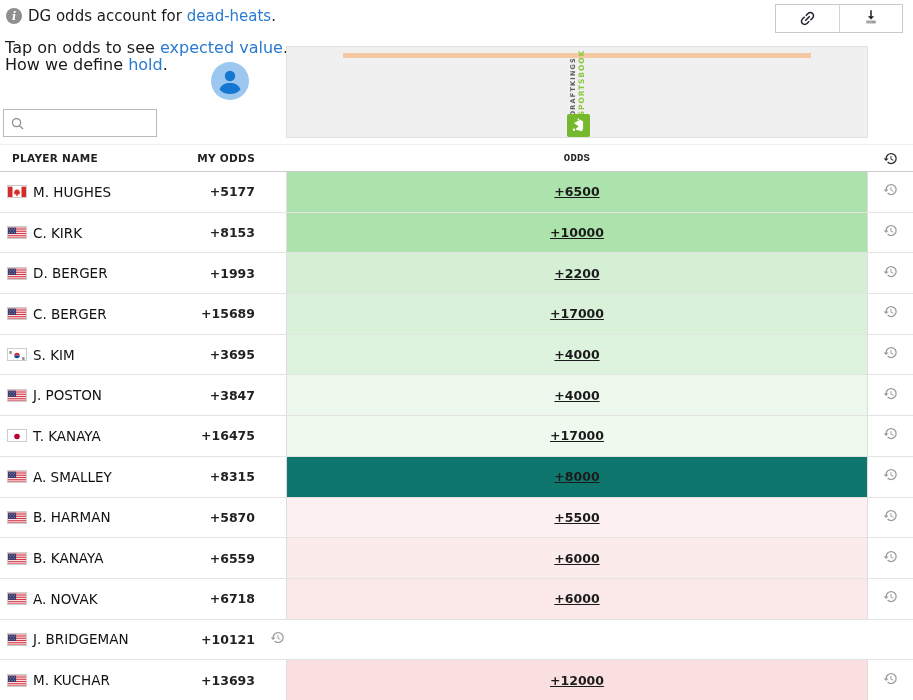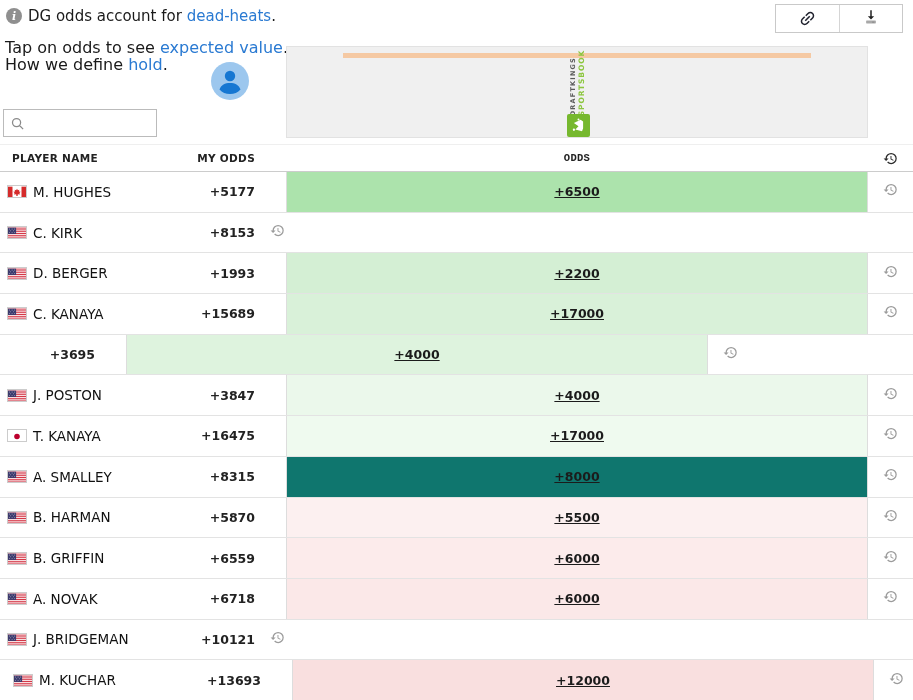--- a/index.html
+++ b/index.html
@@ -49,21 +49,21 @@
     display:flex; align-items:center; border-top:1px solid #efefef; border-bottom:1px solid #ccc;
     font-size:10.5px; font-weight:bold; color:#222; letter-spacing:0.3px;
   }
   .th-player { flex:0 0 160px; padding-left:12px; }
   .th-myodds { flex:0 0 95px; text-align:right; }
   .th-odds   { flex:0 0 582px; margin-left:31px; text-align:center;font-family:Liberation Mono, monospace; }
   .th-history{ flex:0 0 45px; display:flex; align-items:center; justify-content:center; }
   
   .tbody { position:absolute; left:0; top:172px; width:913px; height:528px; display:flex; flex-direction:column; }
   .row { flex:1 0 0; display:flex; align-items:stretch; border-bottom:1px solid #e3e3e3; }
-  .row:last-child { border-bottom:none;padding-left:6px; }
+  .row:last-child { border-bottom:none; }
   .c-player { flex:0 0 160px; display:flex; align-items:center; padding-left:7px; }
   .flag { width:20px; height:13px; display:inline-flex; border:1px solid #ccc; margin-right:6px; flex:0 0 20px; overflow:hidden; }
   .flag svg { display:block; }
   .pname { font-size:13.5px; font-weight:normal; color:#111; white-space:nowrap; }
   .c-myodds { flex:0 0 95px; display:flex; align-items:center; justify-content:flex-end; font-size:12.5px; font-weight:bold; color:#222; }
   .c-odds {
     flex:0 0 582px; margin-left:31px; display:flex; align-items:center; justify-content:center;
     border-left:1px solid #ddd; border-right:1px solid #ddd; cursor:pointer;
   }
   .odds-link { font-size:12.5px; font-weight:bold; color:#1b1b1b; text-decoration:underline; cursor:pointer; }
@@ -196,20 +196,23 @@
                 <circle cx="6" cy="3.5" r="0.45"></circle>
                 <circle cx="1.5" cy="5.5" r="0.45"></circle>
                 <circle cx="4.5" cy="5.5" r="0.45"></circle>
                 <circle cx="7.5" cy="5.5" r="0.45"></circle>
               </g>
             </svg>
           </span>
           <span class="pname">C. KIRK</span>
         </div>
         <div class="c-myodds">+8153</div>
+        <div class="c-odds" style="background:#ace3ac">
+          <a class="odds-link">+10000</a>
+        </div>
         <div class="c-history">
           <span><svg width="15" height="15" viewBox="0 0 24 24">
               <path d="M13 3a9 9 0 0 0-9 9H1l3.89 3.89.07.14L9 12H6a7 7 0 1 1 7 7 6.97 6.97 0 0 1-4.9-2.02l-1.42 1.42A8.95 8.95 0 0 0 13 21a9 9 0 0 0 0-18zm-1 5v5l4.28 2.54.72-1.21-3.5-2.08V8h-1.5z"></path>
             </svg></span>
         </div>
       </div>
       <div class="row">
         <div class="c-player">
           <span class="flag">
             <svg width="20" height="13" viewBox="0 0 20 13">
@@ -268,33 +271,51 @@
                 <circle cx="4.5" cy="1.5" r="0.45"></circle>
                 <circle cx="7.5" cy="1.5" r="0.45"></circle>
                 <circle cx="3" cy="3.5" r="0.45"></circle>
                 <circle cx="6" cy="3.5" r="0.45"></circle>
                 <circle cx="1.5" cy="5.5" r="0.45"></circle>
                 <circle cx="4.5" cy="5.5" r="0.45"></circle>
                 <circle cx="7.5" cy="5.5" r="0.45"></circle>
               </g>
             </svg>
           </span>
-          <span class="pname">C. KANAYA</span>
+          <span class="pname">C. BERGER</span>
         </div>
         <div class="c-myodds">+15689</div>
         <div class="c-odds" style="background:#d9f1d9">
           <a class="odds-link">+17000</a>
         </div>
         <div class="c-history">
           <span><svg width="15" height="15" viewBox="0 0 24 24">
               <path d="M13 3a9 9 0 0 0-9 9H1l3.89 3.89.07.14L9 12H6a7 7 0 1 1 7 7 6.97 6.97 0 0 1-4.9-2.02l-1.42 1.42A8.95 8.95 0 0 0 13 21a9 9 0 0 0 0-18zm-1 5v5l4.28 2.54.72-1.21-3.5-2.08V8h-1.5z"></path>
             </svg></span>
         </div>
       </div>
       <div class="row">
+        <div class="c-player">
+          <span class="flag">
+            <svg width="20" height="13" viewBox="0 0 20 13">
+              <rect width="20" height="13" fill="#fff"></rect>
+              <path d="M6.9 6.5a3.1 3.1 0 0 1 6.2 0z" fill="#cd2e3a"></path>
+              <path d="M13.1 6.5a3.1 3.1 0 0 1-6.2 0z" fill="#0047a0"></path>
+              <g fill="#2b2b2b">
+                <rect x="1.6" y="2" width="2.6" height="0.6"></rect>
+                <rect x="1.6" y="3.1" width="2.6" height="0.6"></rect>
+                <rect x="1.6" y="4.2" width="2.6" height="0.6"></rect>
+                <rect x="15.8" y="8.2" width="2.6" height="0.6"></rect>
+                <rect x="15.8" y="9.3" width="2.6" height="0.6"></rect>
+                <rect x="15.8" y="10.4" width="2.6" height="0.6"></rect>
+              </g>
+            </svg>
+          </span>
+          <span class="pname">S. KIM</span>
+        </div>
         <div class="c-myodds">+3695</div>
         <div class="c-odds" style="background:#def3de">
           <a class="odds-link">+4000</a>
         </div>
         <div class="c-history">
           <span><svg width="15" height="15" viewBox="0 0 24 24">
               <path d="M13 3a9 9 0 0 0-9 9H1l3.89 3.89.07.14L9 12H6a7 7 0 1 1 7 7 6.97 6.97 0 0 1-4.9-2.02l-1.42 1.42A8.95 8.95 0 0 0 13 21a9 9 0 0 0 0-18zm-1 5v5l4.28 2.54.72-1.21-3.5-2.08V8h-1.5z"></path>
             </svg></span>
         </div>
       </div>
@@ -455,21 +476,21 @@
                 <circle cx="4.5" cy="1.5" r="0.45"></circle>
                 <circle cx="7.5" cy="1.5" r="0.45"></circle>
                 <circle cx="3" cy="3.5" r="0.45"></circle>
                 <circle cx="6" cy="3.5" r="0.45"></circle>
                 <circle cx="1.5" cy="5.5" r="0.45"></circle>
                 <circle cx="4.5" cy="5.5" r="0.45"></circle>
                 <circle cx="7.5" cy="5.5" r="0.45"></circle>
               </g>
             </svg>
           </span>
-          <span class="pname">B. GRIFFIN</span>
+          <span class="pname">B. KANAYA</span>
         </div>
         <div class="c-myodds">+6559</div>
         <div class="c-odds" style="background:#fcebeb">
           <a class="odds-link">+6000</a>
         </div>
         <div class="c-history">
           <span><svg width="15" height="15" viewBox="0 0 24 24">
               <path d="M13 3a9 9 0 0 0-9 9H1l3.89 3.89.07.14L9 12H6a7 7 0 1 1 7 7 6.97 6.97 0 0 1-4.9-2.02l-1.42 1.42A8.95 8.95 0 0 0 13 21a9 9 0 0 0 0-18zm-1 5v5l4.28 2.54.72-1.21-3.5-2.08V8h-1.5z"></path>
             </svg></span>
         </div>

